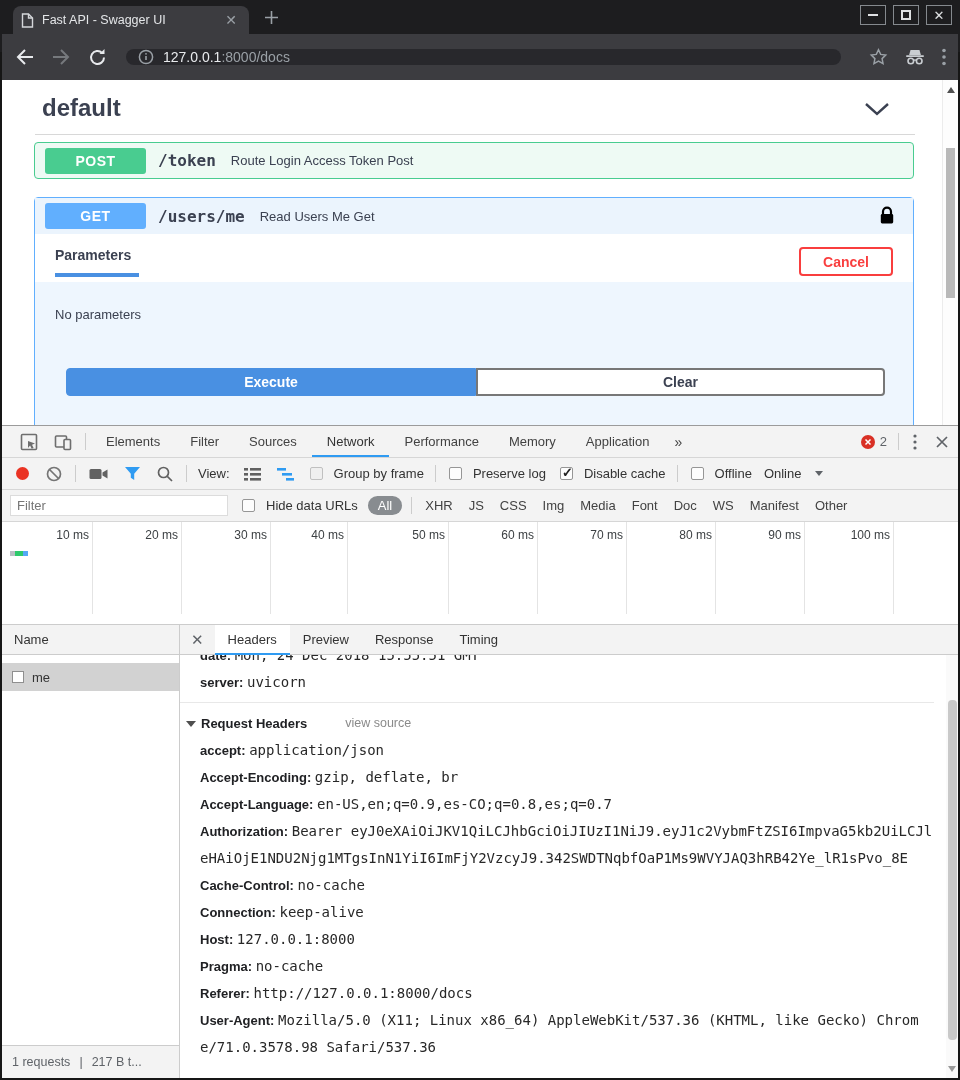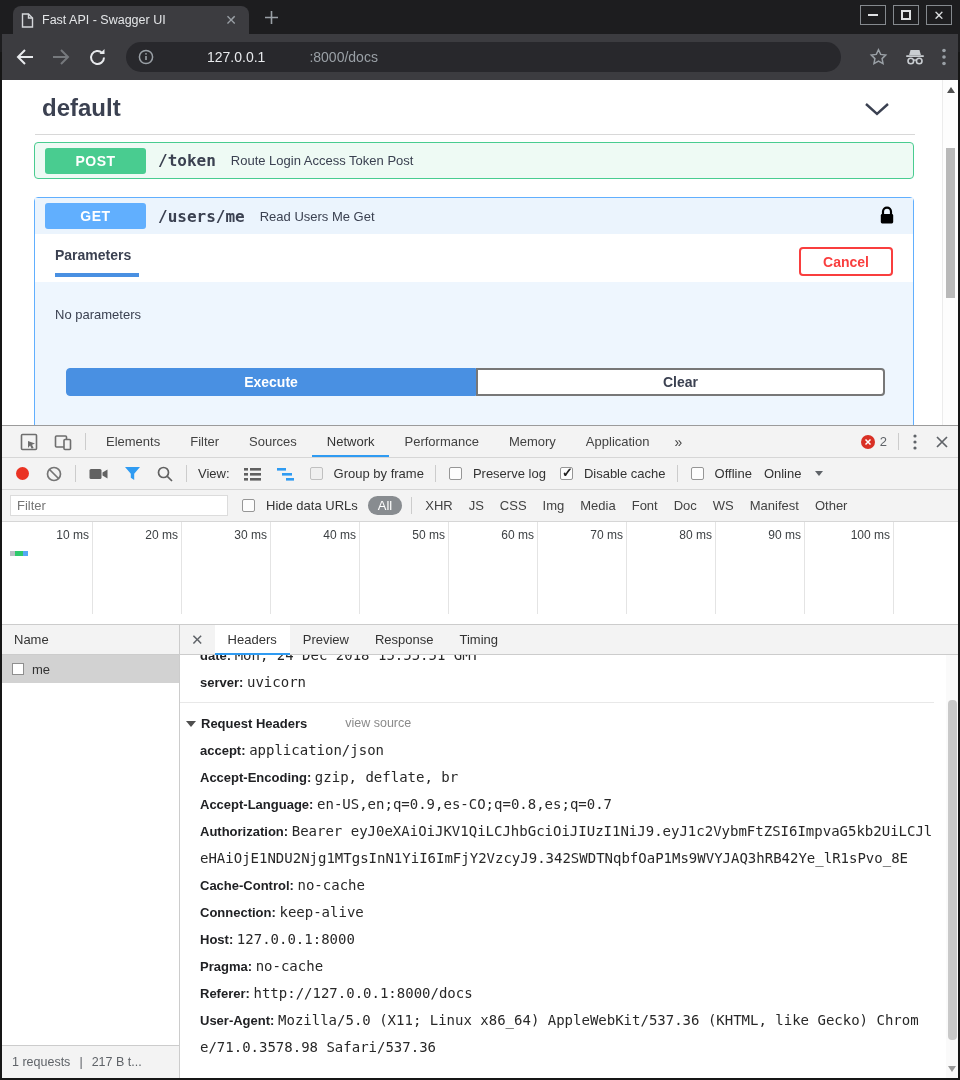--- a/index.html
+++ b/index.html
@@ -17,22 +17,22 @@
   .winbtns { position:absolute; right:8px; top:5px; display:flex; gap:7px; }
   .wb { width:26px; height:20px; border:1px solid #85898e; display:flex; align-items:center; justify-content:center; }
   .wb-min-glyph { width:10px; height:2px; background:#dfe1e3; }
   .wb-max-glyph { width:10px; height:10px; border:2px solid #dfe1e3; }
   .wb-close-glyph { color:#dfe1e3; font-size:13px; line-height:13px; }
 
   
   .toolbar { position:absolute; top:34px; left:2px; right:2px; height:46px; background:#3c3c40;
              display:flex; align-items:center; padding:0 12px; }
   .navbtn { width:22px; display:flex; justify-content:center; margin-right:14px; }
-  .urlbar { flex:1; height:30px; background:#28282c; border-radius:15px; display:flex; align-items:center;
-            padding:0 12px; margin:0 12px 0 4px; font-size:14px;gap:44px; }
+  .urlbar { flex:1; height:16px; background:#28282c; border-radius:15px; display:flex; align-items:center;
+            padding:0 12px; margin:0 12px 0 4px; font-size:14px; }
   .url-host { color:#e8eaed; }
   .url-path { color:#9aa0a6; }
   .tb-icon { margin-left:16px; display:flex; }
 
   
   .page { position:absolute; top:80px; left:2px; right:2px; height:345px; background:#fff; overflow:hidden; }
   .sw-title { position:absolute; left:40px; top:14px; font-size:24px; font-weight:bold; color:#3b4151; }
   .sw-chevron { position:absolute; left:862px; top:22px; }
   .sw-divider { position:absolute; left:33px; top:54px; width:880px; height:1px; background:#d8d8d8; }
   .opblock { position:absolute; left:32px; width:880px; border-radius:4px; }
@@ -101,21 +101,21 @@
   .dt-overview { height:103px; background:#fff; border-bottom:1px solid #ccc; position:relative; overflow:hidden; }
   .tick { position:absolute; top:0; bottom:10px; width:70px; }
   .tick-label { position:absolute; top:6px; right:4px; font-size:12px; color:#3c4043; white-space:nowrap; }
   .tick-line { position:absolute; right:0; top:0; bottom:0; width:1px; background:#e4e4e4; }
   .wf-bar { position:absolute; left:8px; top:29px; height:5px; display:flex; }
   .wf-gray { width:5px; background:#b9bec4; }
   .wf-green { width:8px; background:#2ec96c; }
   .wf-blue { width:5px; background:#53a8f5; }
 
   .dt-main { flex:1; display:flex; min-height:0; }
-  .dt-left { width:178px; flex:none; border-right:1px solid #ccc; display:flex; flex-direction:column; background:#fff; }
+  .dt-left { width:178px; flex:none; border-right:1px solid #ccc; display:flex; flex-direction:column; background:#fff;gap:8px; }
   .dt-left-head { height:30px; line-height:29px; padding-left:12px; font-size:13px; color:#333;
                   background:#f3f3f3; border-bottom:1px solid #ccc; }
   .dt-row-me { height:28px; background:#d2d2d2; display:flex; align-items:center; padding-left:10px;
                font-size:13px; color:#333; }
   .req-favicon { width:12px; height:12px; border:1px solid #8f8f8f; background:#fff; margin-right:8px; flex:none; }
   .dt-left-fill { flex:1; background:#fff; }
   .dt-status { height:33px; border-top:1px solid #ccc; background:#f3f3f3; display:flex; align-items:center;
                padding-left:10px; font-size:12.5px; color:#5f6368; gap:9px; }
 
   .dt-right { flex:1; min-width:0; display:flex; flex-direction:column; }
@@ -401,21 +401,21 @@
           <span class="tick-line"></span>
         </div>
       <div class="tick" style="left:110px">
           <span class="tick-label">20 ms</span>
           <span class="tick-line"></span>
         </div>
       <div class="tick" style="left:199px">
           <span class="tick-label">30 ms</span>
           <span class="tick-line"></span>
         </div>
-      <div class="tick" style="left:288px">
+      <div class="tick" style="left:276px">
           <span class="tick-label">40 ms</span>
           <span class="tick-line"></span>
         </div>
       <div class="tick" style="left:377px">
           <span class="tick-label">50 ms</span>
           <span class="tick-line"></span>
         </div>
       <div class="tick" style="left:466px">
           <span class="tick-label">60 ms</span>
           <span class="tick-line"></span>

